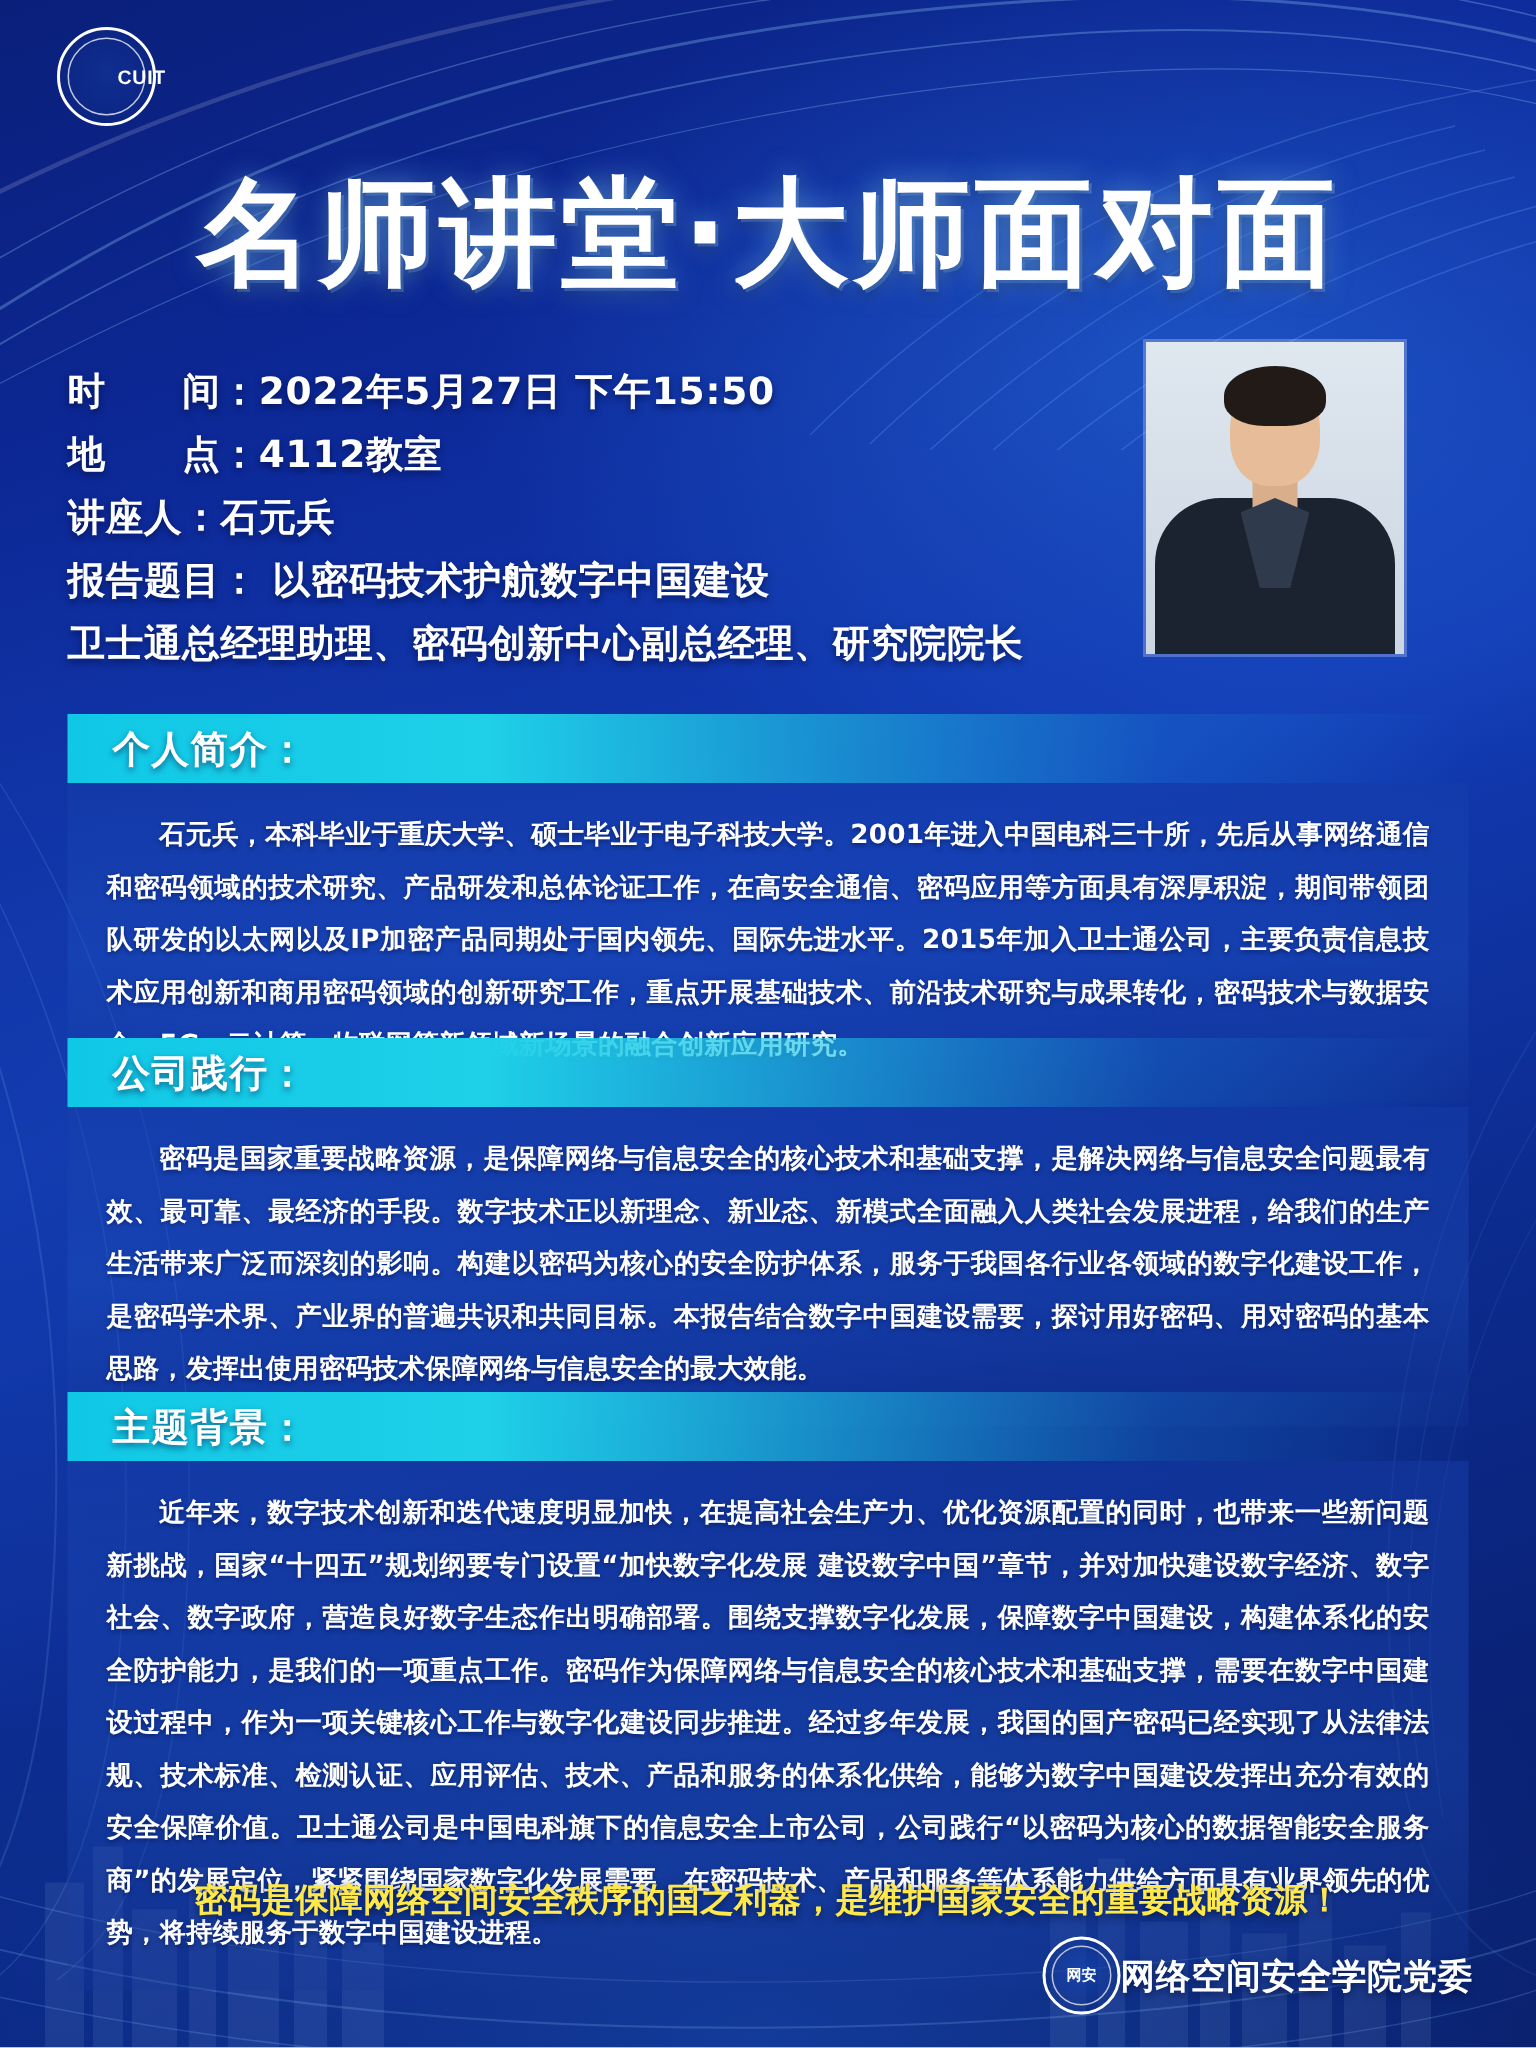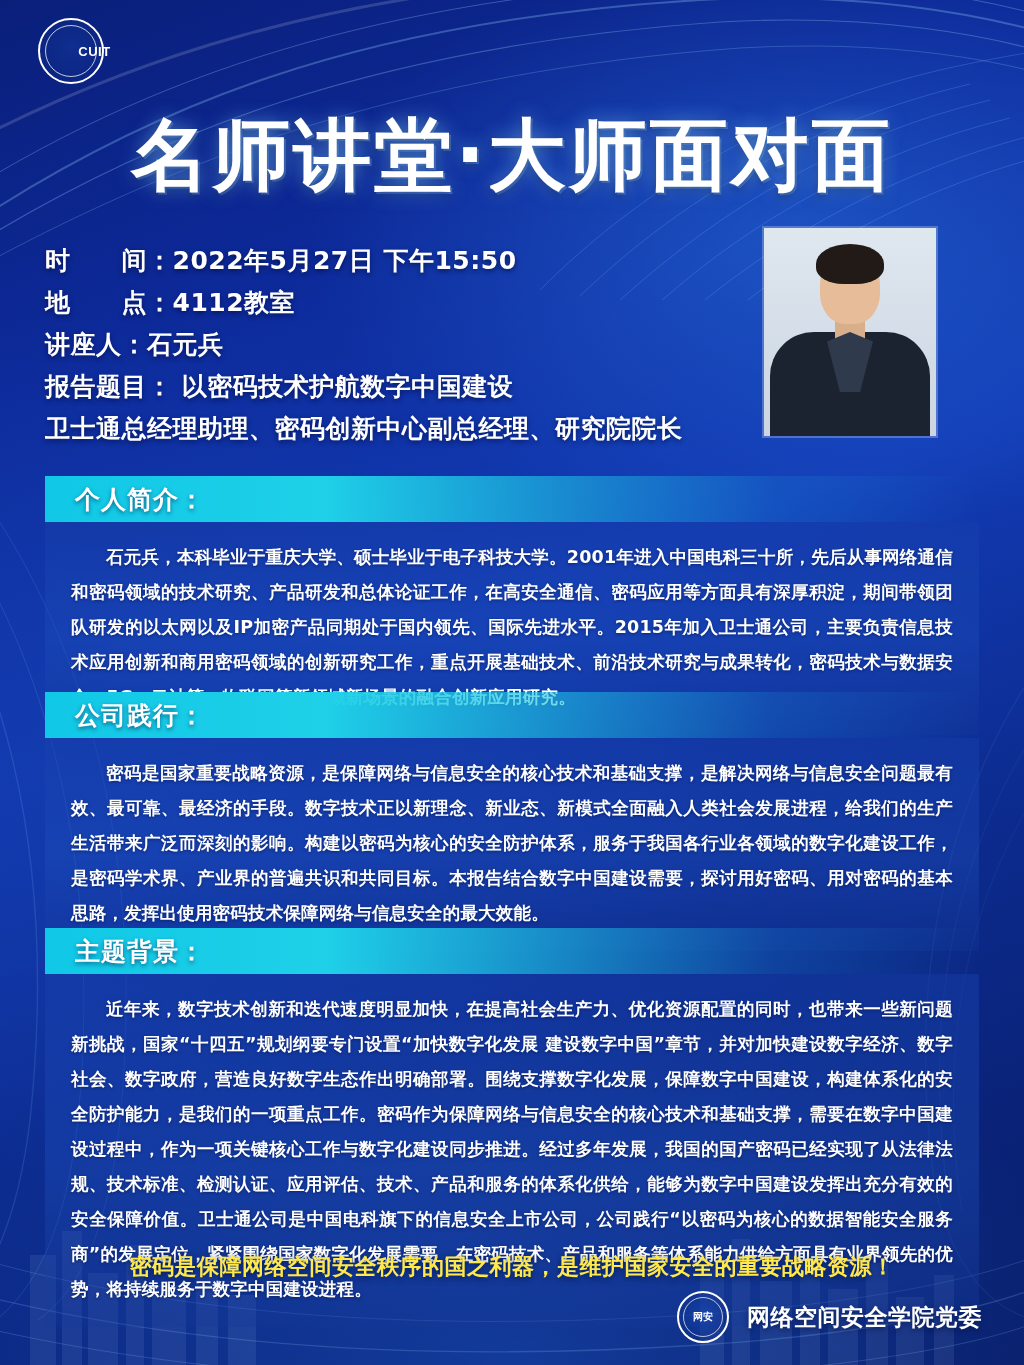--- a/index.html
+++ b/index.html
@@ -264,21 +264,21 @@
     text-shadow: 0 2px 6px rgba(0,20,70,0.85);
   }
 
   
   .footer-org {
     position: absolute;
     bottom: 22px;
     right: 42px;
     display: flex;
     align-items: center;
-    gap: 18px;
+    gap: 0;
     z-index: 6;
   }
   .footer-seal {
     width: 48px;
     height: 48px;
     border-radius: 50%;
     border: 2px solid #ffffff;
     background: radial-gradient(circle at 50% 45%, rgba(20,70,180,0.65), rgba(8,25,95,0.35));
     display: flex;
     align-items: center;

